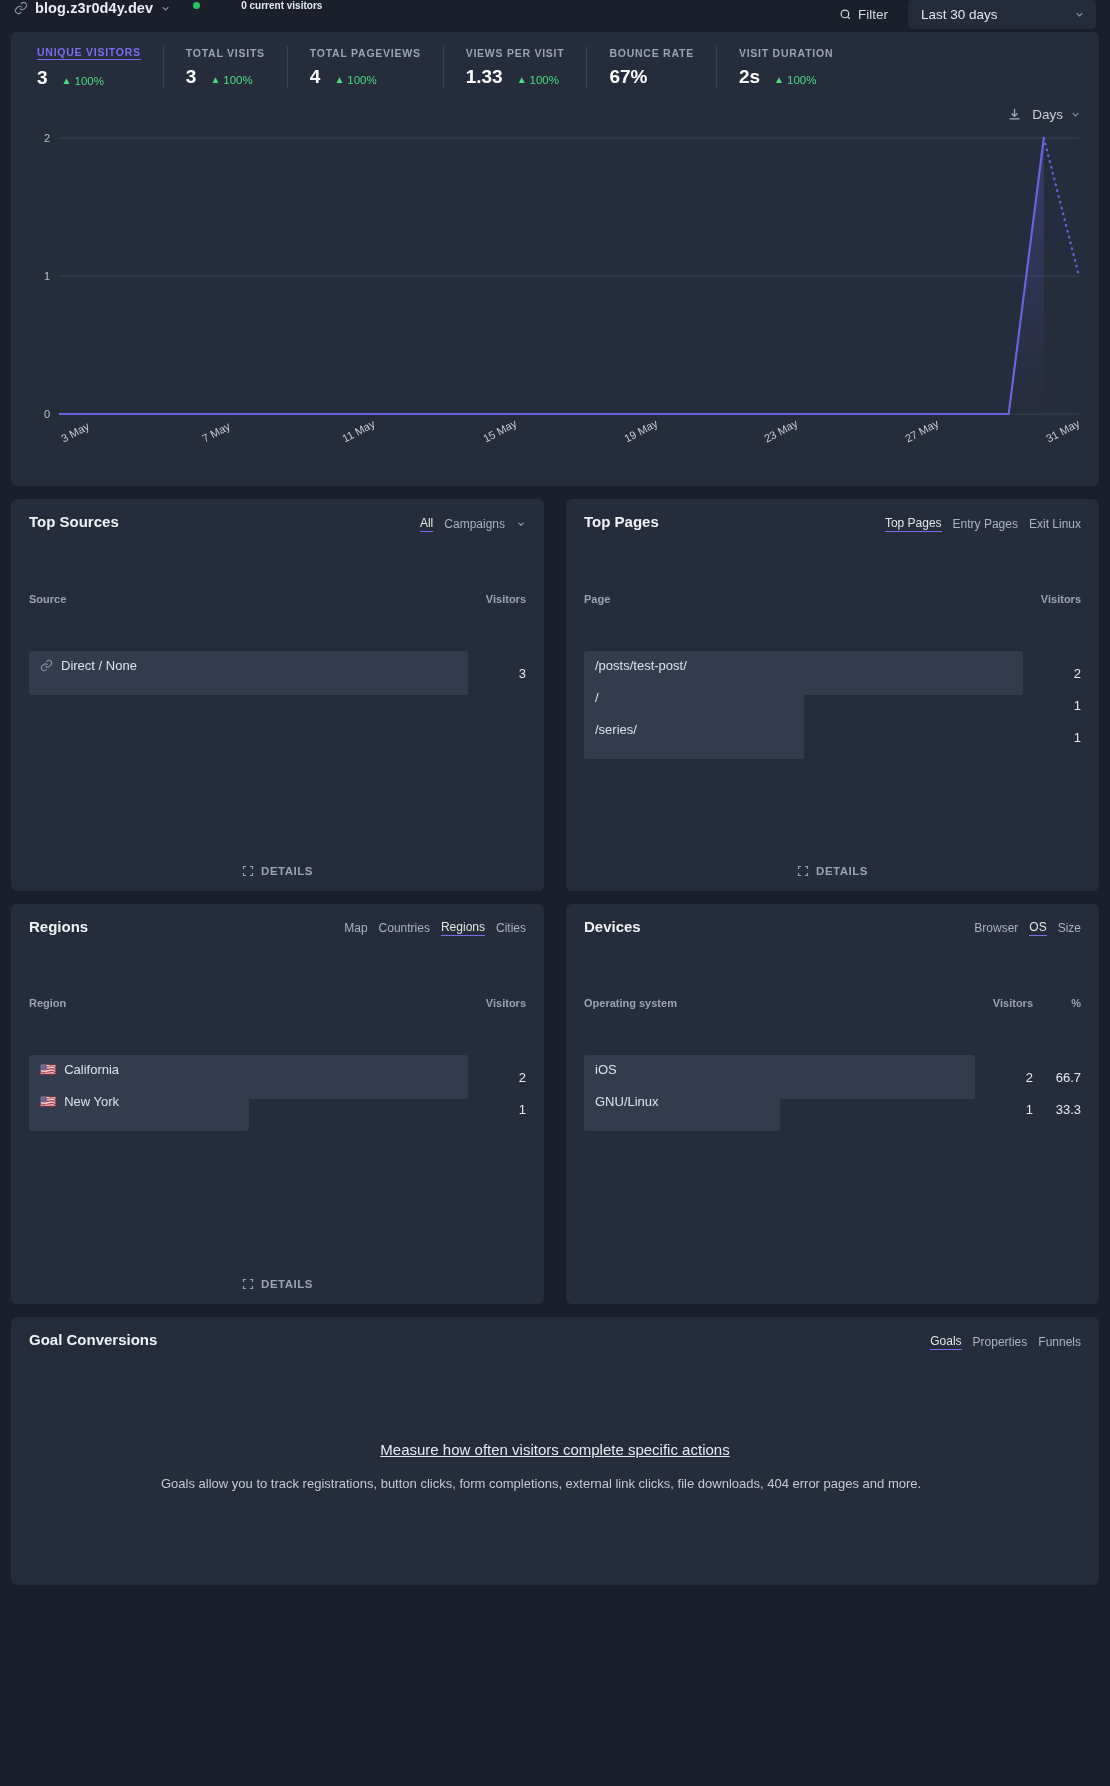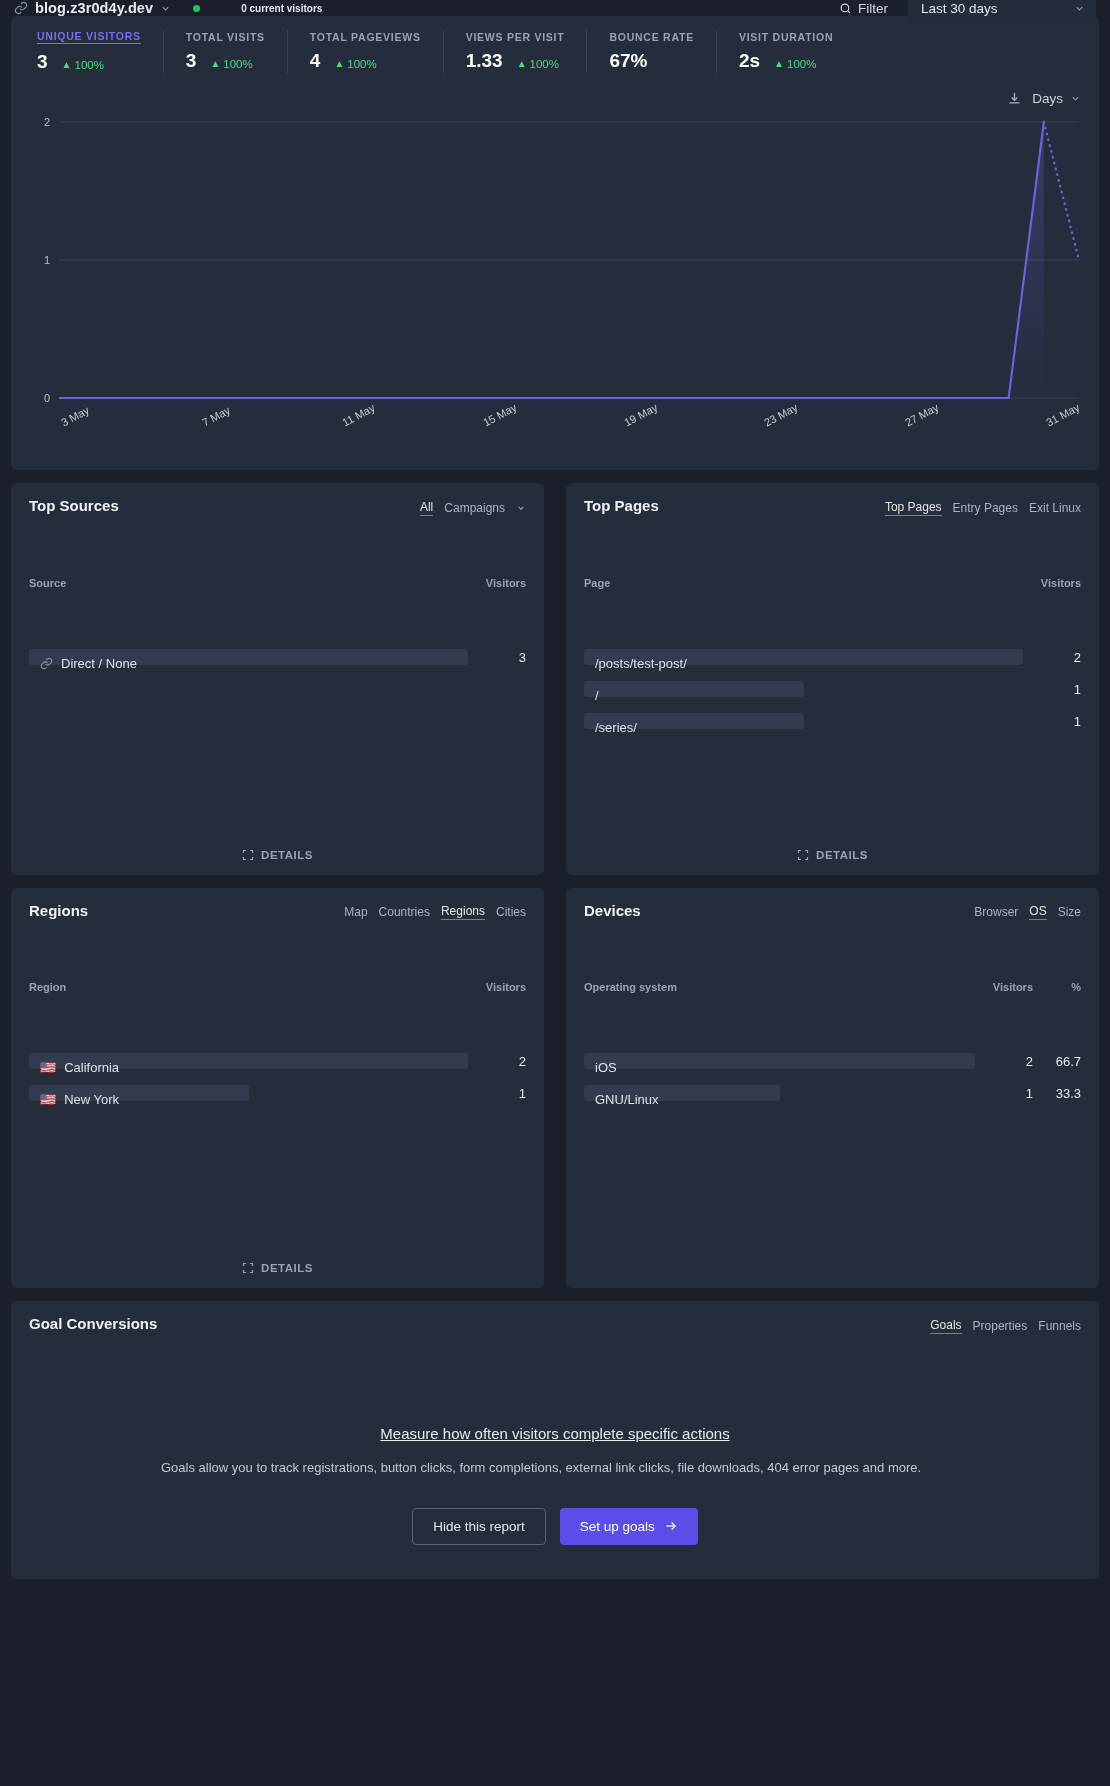--- a/index.html
+++ b/index.html
@@ -6,23 +6,23 @@
   html, body {
     width: 1110px;
     background: #1a1f2b;
     font-family: "Liberation Sans", sans-serif;
     -webkit-font-smoothing: antialiased;
   }
   body { padding: 0 0 12px 0; }
 
   
   .topbar {
-    height: 16px;
+    height: 32px;
     display: flex;
-    align-items: center;
+    align-items: flex-start;
     padding: 0 14px 0 14px;
     position: relative;
     background: #1a1f2b;
   }
   .site-link { display: flex; align-items: center; gap: 7px; }
   .chain-icon { width: 14px; height: 14px; color: #8b93a7; flex: none; }
   .site-name {
     font-size: 14.5px; font-weight: bold; color: #e9ecf2; letter-spacing: .1px;
   }
   .chev { width: 11px; height: 11px; color: #8b93a7; flex: none; }
@@ -117,21 +117,21 @@
     font-size: 11px; font-weight: bold; color: #9aa2b4;
     padding-bottom: 6px;
   }
   .col-head .name { flex: 1 1 auto; }
   .col-head .num { width: 58px; text-align: right; flex: none; }
 
   .data-row {
     display: flex; align-items: center;
     height: 28px; margin-bottom: 4px; position: relative;
   }
-  .bar-wrap { flex: 1 1 auto; position: relative; height: 16px; min-width: 0; }
+  .bar-wrap { flex: 1 1 auto; position: relative; height: 44px; min-width: 0; }
   .bar {
     position: absolute; left: 0; top: 0; bottom: 0;
     background: #333c4f; border-radius: 3px;
   }
   .bar-label {
     position: absolute; left: 11px; top: 0; height: 28px;
     display: flex; align-items: center; gap: 8px;
     font-size: 13px; color: #dde2eb; white-space: nowrap;
   }
   .bar-label .chain-icon { width: 13px; height: 13px; }
@@ -504,24 +504,14 @@
     <span class="panel-title">Goal Conversions</span>
     <div class="panel-tabs" id="tabs-goals">
         <span class="tab active">Goals</span>
         <span class="tab">Properties</span>
         <span class="tab">Funnels</span>
       </div>
   </div>
   <div class="goals-body">
     <div class="goals-head-line">Measure how often visitors complete specific actions</div>
     <div class="goals-desc">Goals allow you to track registrations, button clicks, form completions, external link clicks, file downloads, 404 error pages and more.</div>
-    <div class="goals-btns">
-      <button class="btn-outline">Hide this report</button>
-      <button class="btn-primary">
-        <span>Set up goals</span>
-        <svg class="arrow-right" viewBox="0 0 24 24" fill="none" stroke="currentColor" stroke-width="2.2">
-          <path d="M4 12h15"></path>
-            <path d="M13 6l6 6-6 6"></path>
-        </svg>
-      </button>
-    </div>
   </div>
 </div>
 
 </body></html>

